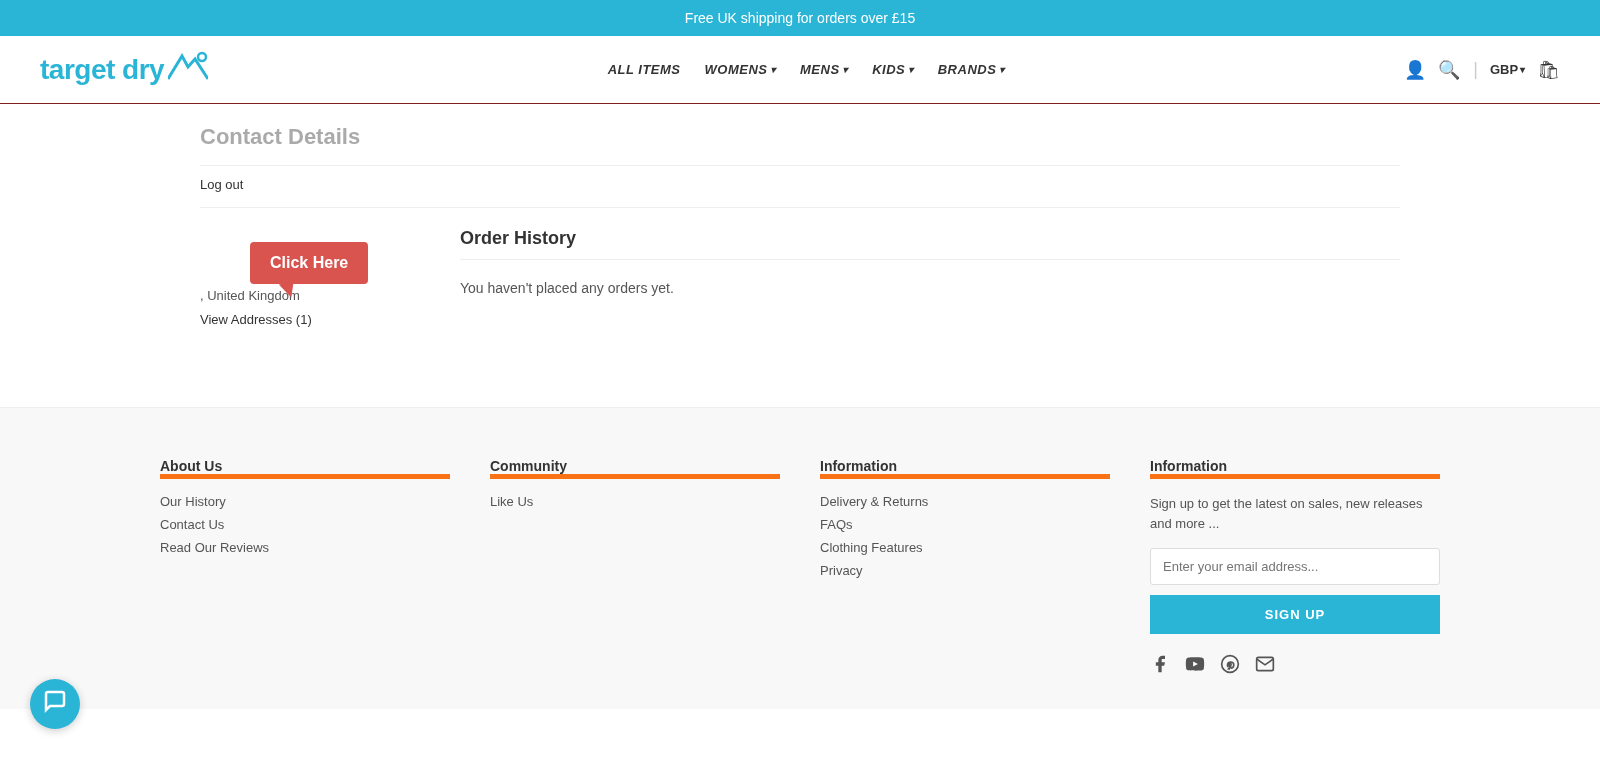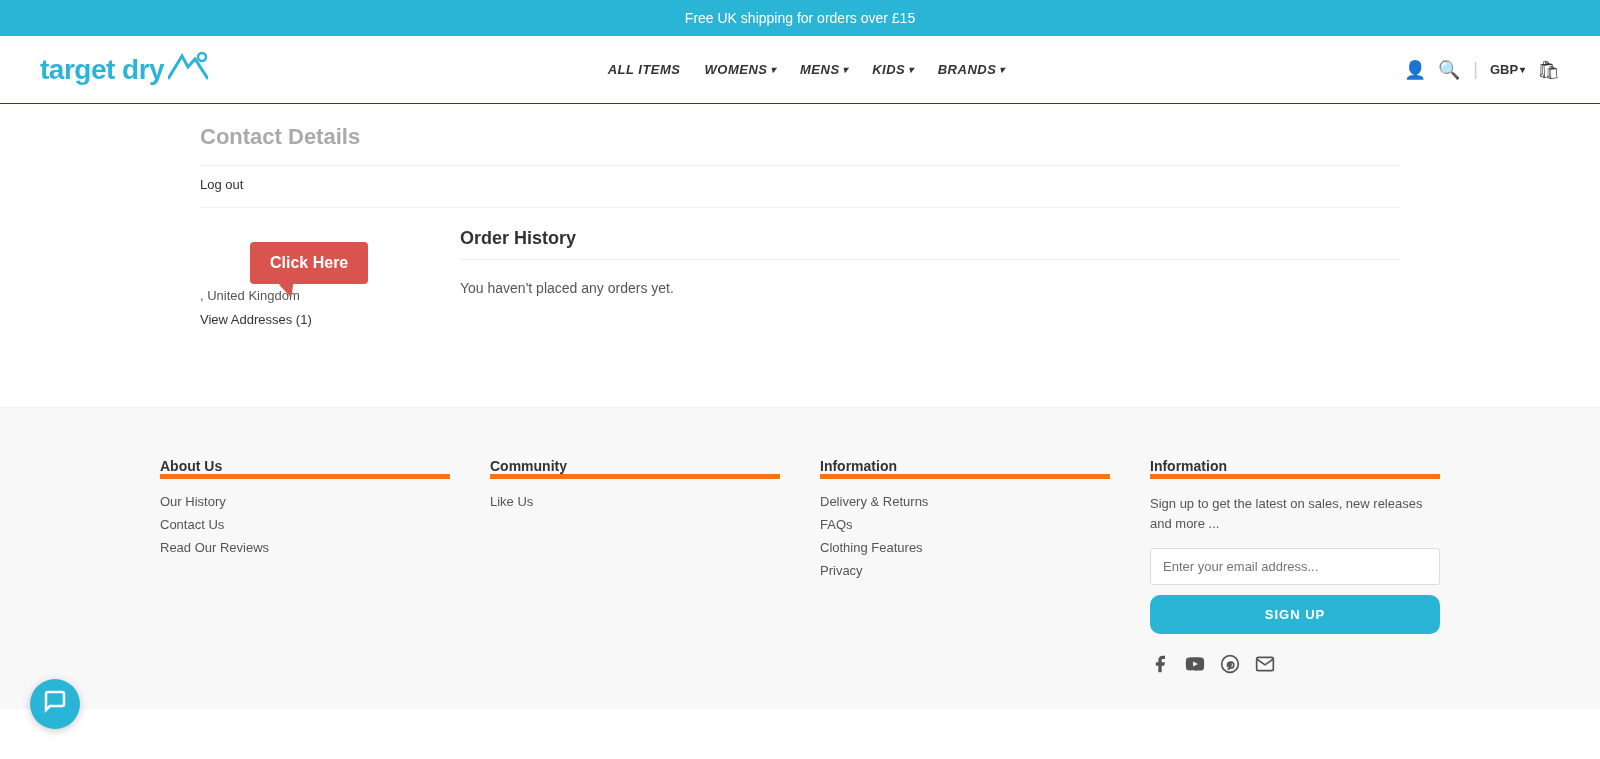--- a/index.html
+++ b/index.html
@@ -215,21 +215,21 @@
     .sign-up-btn {
       width: 100%;
       background: #2ab4d6;
       color: #fff;
       border: none;
       padding: 12px;
       font-size: 13px;
       font-weight: 700;
       letter-spacing: 1px;
       cursor: pointer;
-      border-radius: 10px;
+      border-radius: 0;
       text-transform: uppercase;
     }
 
     .social-icons {
       display: flex;
       gap: 15px;
       margin-top: 20px;
     }
     .social-icon {
       cursor: pointer;

